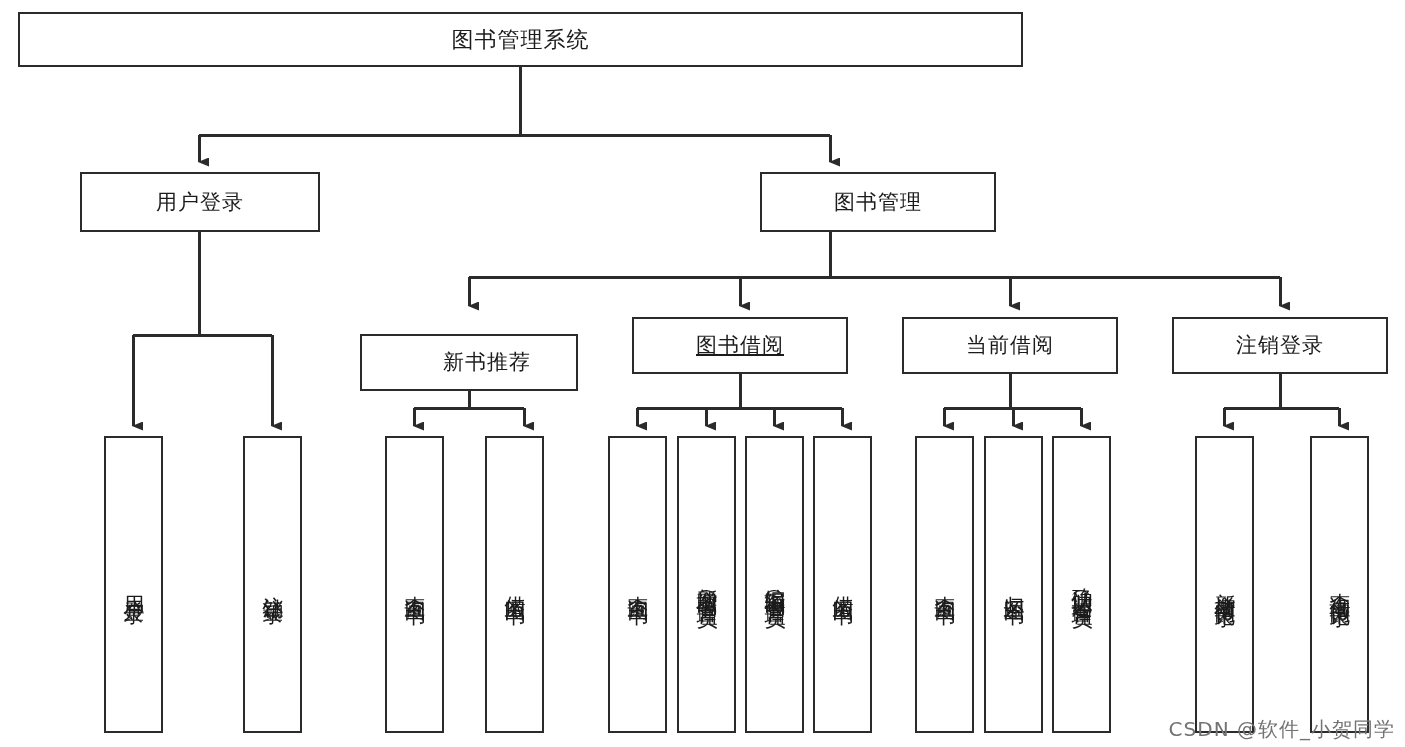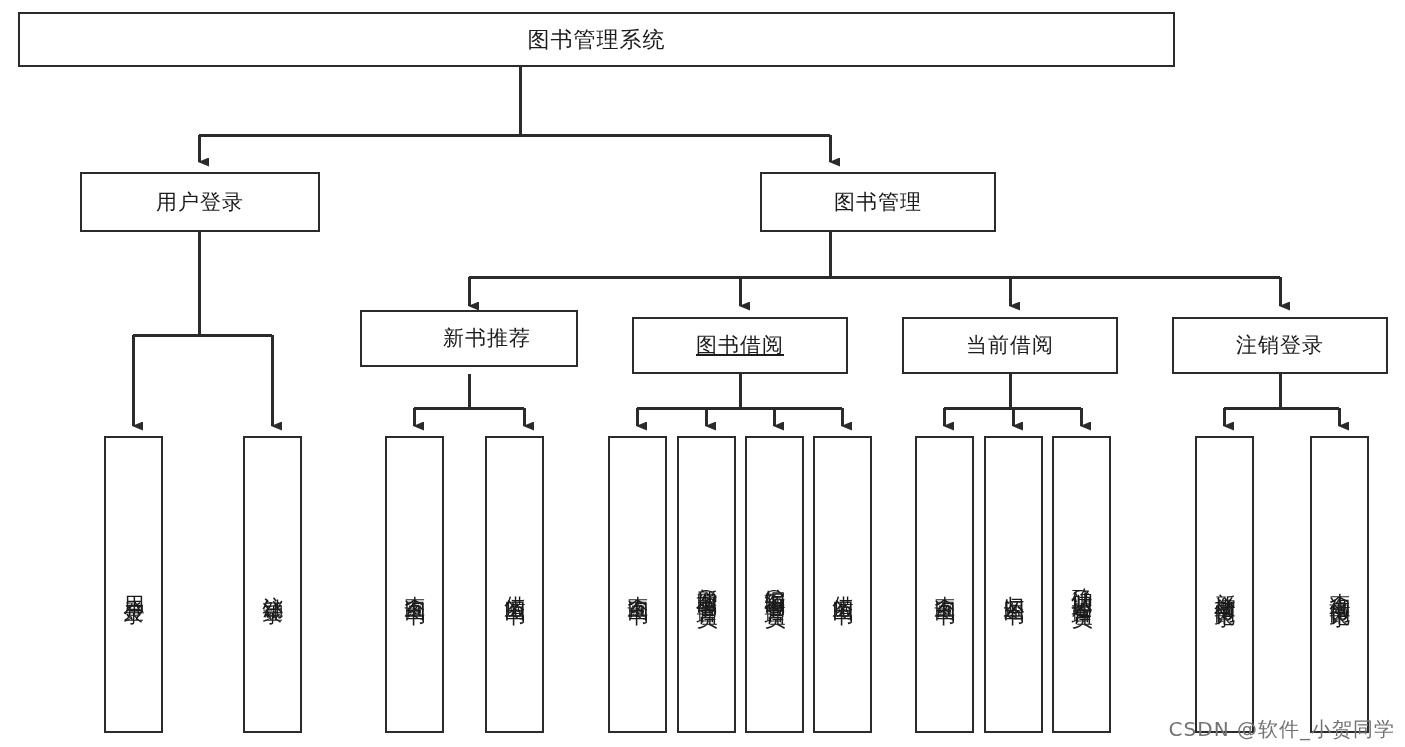--- a/index.html
+++ b/index.html
@@ -122,32 +122,32 @@
       <path d="M1013,408 L1013,426" marker-end="url(#arrow)"></path>
       <path d="M1081,408 L1081,426" marker-end="url(#arrow)"></path>
 
       <path d="M1280,374 L1280,408"></path>
       <path d="M1224,408 L1339,408"></path>
       <path d="M1224,408 L1224,426" marker-end="url(#arrow)"></path>
       <path d="M1339,408 L1339,426" marker-end="url(#arrow)"></path>
     </g>
   </svg>
 
-  <div class="node root" style="left:18px; top:12px; width:1157px; height:55px;">
+  <div class="node root" style="left:18px; top:12px; width:1005px; height:55px;">
     <span class="htext">图书管理系统</span>
   </div>
 
   <div class="node tier2" style="left:80px; top:172px; width:240px; height:60px;">
     <span class="htext">用户登录</span>
   </div>
   <div class="node tier2" style="left:712px; top:172px; width:236px; height:60px;margin-left:48px;">
     <span class="htext">图书管理</span>
   </div>
 
-  <div class="node tier3" style="left:360px; top:310px; width:218px; height:57px;padding-left:36px;">
+  <div class="node tier3" style="left:360px; top:334px; width:218px; height:57px;padding-left:36px;">
     <span class="htext">新书推荐</span>
   </div>
   <div class="node tier3" style="left:632px; top:317px; width:216px; height:57px;text-decoration:underline;">
     <span class="htext">图书借阅</span>
   </div>
   <div class="node tier3" style="left:902px; top:317px; width:216px; height:57px;">
     <span class="htext">当前借阅</span>
   </div>
   <div class="node tier3" style="left:1172px; top:317px; width:216px; height:57px;">
     <span class="htext">注销登录</span>

